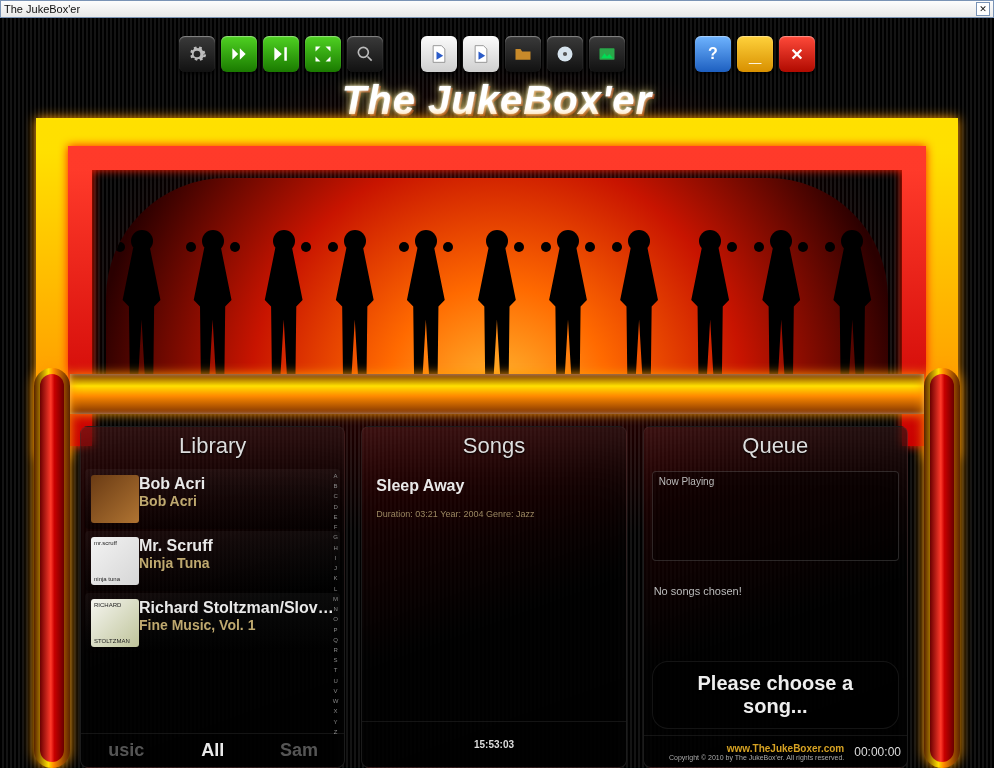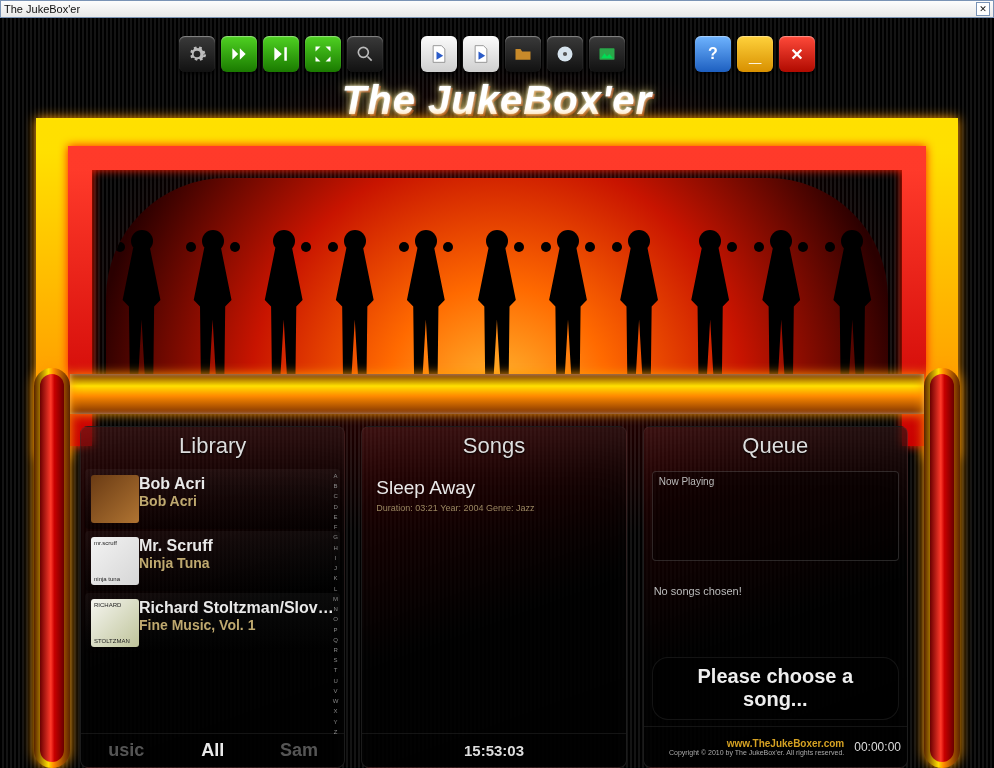--- a/index.html
+++ b/index.html
@@ -138,34 +138,34 @@
  justify-content:space-between;text-align:center}
 
 .lib-foot{
   margin-top:auto;height:34px;display:flex;align-items:center;gap:4px;
   padding:0 4px;border-top:1px solid rgba(255,255,255,.08);position:relative;
 }
 .lib-tab{flex:1;text-align:center;font-size:18px;font-weight:700;color:#555;padding:4px 0;cursor:pointer}
 .lib-tab.active{color:#e9e9e9}
 
 .song-entry{padding:10px 14px;cursor:pointer}
-.song-title{font-size:19px;font-weight:400;color:#e9e9e9}
-.song-info{font-size:9px;color:#9a8660;margin-top:4px}
-.song-foot{margin-top:auto;height:34px;display:flex;align-items:center;justify-content:center;
- border-top:1px solid rgba(255,255,255,.08);font-size:15px;color:#ddd;font-weight:700}
+.song-title{font-size:16px;font-weight:700;color:#e9e9e9}
+.song-info{font-size:9px;color:#9a8660;margin-top:14px}
+.song-foot{margin-top:auto;height:46px;display:flex;align-items:center;justify-content:center;
+ border-top:1px solid rgba(255,255,255,.08);font-size:10px;color:#ddd;font-weight:700}
 
 .np-box{margin:4px 8px;height:90px;border:1px solid rgba(255,255,255,.15);
  border-radius:4px;background:rgba(0,0,0,.35);color:#bcbcbc;font-size:10px;padding:4px 6px}
 .queue-body{flex:1;margin:12px 8px;}
 .queue-empty{font-size:11px;color:#bcbcbc;margin:8px 2px}
 .choose-box{margin:6px 8px;flex:1;border:1px solid rgba(255,255,255,.08);
  border-radius:16px;background:rgba(0,0,0,.5);display:flex;align-items:center;justify-content:center;
  text-align:center;color:#eee;font-size:20px;font-weight:700;padding:0 18px;
  text-shadow:0 1px 3px #000}
-.queue-foot{height:41px;border-top:1px solid rgba(255,255,255,.08);
+.queue-foot{height:32px;border-top:1px solid rgba(255,255,255,.08);
  display:flex;align-items:center;justify-content:flex-end;padding:0 6px;gap:10px}
 .site{font-size:10px;color:#d6a223;font-weight:700;text-align:right}
 .copyr{font-size:7px;color:#aaa}
 .qtime{font-size:12px;color:#ddd}
 svg{width:20px;height:20px}
 </style>
 </head>
 <body>
 
 <div class="titlebar">

